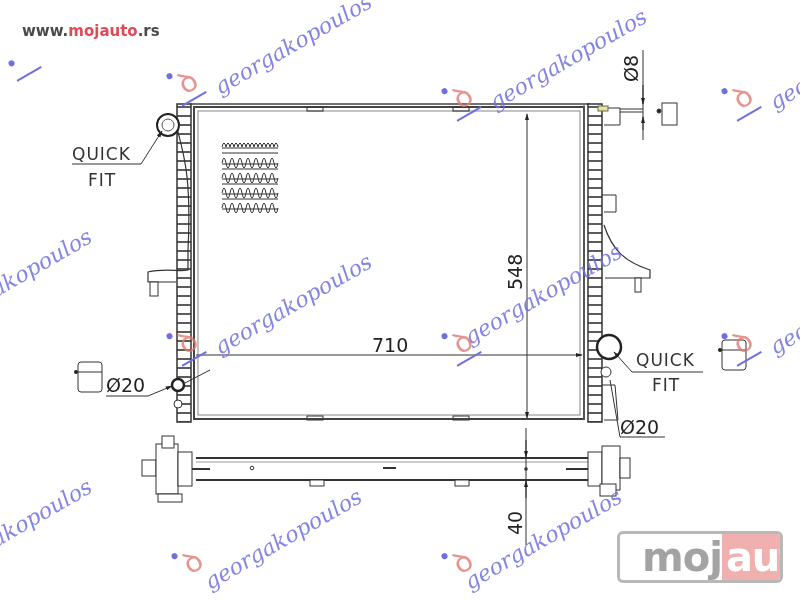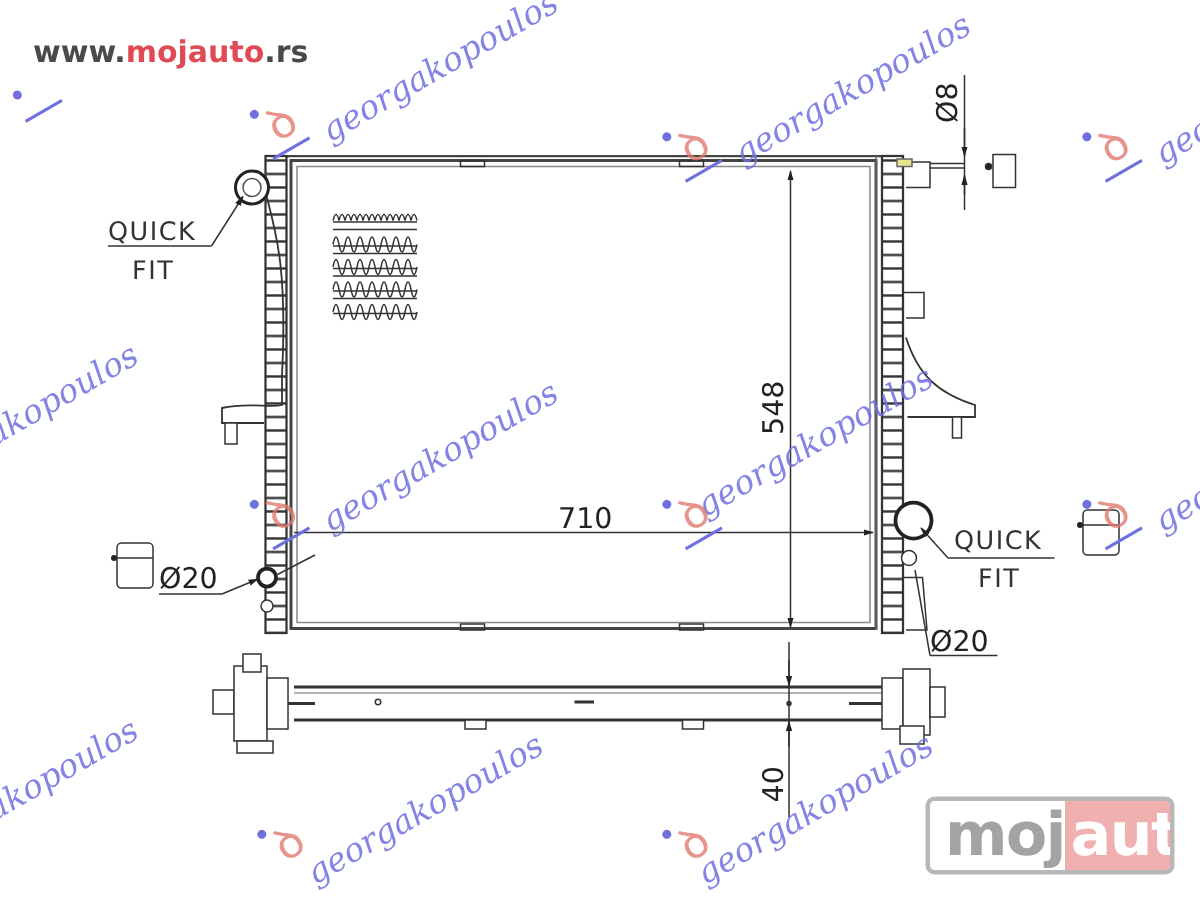--- a/index.html
+++ b/index.html
@@ -1,24 +1,24 @@
 <!DOCTYPE html>
 <html><head>
 <meta charset="utf-8">
 <style>
   html,body{margin:0;padding:0;background:#ffffff;}
   body{width:800px;height:600px;position:relative;overflow:hidden;font-family:"DejaVu Sans",sans-serif;}
-  .site-url{position:absolute;left:22px;top:22px;font-family:"DejaVu Sans",sans-serif;font-weight:bold;font-size:20px;color:#4a4a4a;letter-spacing:0px;}
+  .site-url{position:absolute;left:22px;top:22px;font-family:"DejaVu Sans",sans-serif;font-weight:bold;font-size:15px;color:#4a4a4a;letter-spacing:0px;}
   .site-url .brand{color:#e04a55;}
   svg.drawing{position:absolute;left:0;top:0;}
   .dim{font-family:"DejaVu Sans",sans-serif;font-size:19px;fill:#222;}
   .lbl{font-family:"DejaVu Sans",sans-serif;font-size:17px;fill:#333;letter-spacing:1px;}
   .wm{font-family:"DejaVu Serif",serif;font-style:italic;font-size:22px;fill:#6f6fe0;opacity:0.85;}
   .logo-box{position:absolute;left:617px;top:531px;width:160px;height:46px;border:3px solid #b8b8b8;border-radius:6px;background:#fff;overflow:hidden;display:flex;align-items:stretch;}
-  .logo-box .a{font-family:"DejaVu Sans",sans-serif;font-weight:bold;font-size:40px;color:#a3a3a3;line-height:46px;padding-left:10px;letter-spacing:-1px;text-align:center;}
+  .logo-box .a{font-family:"DejaVu Sans",sans-serif;font-weight:bold;font-size:40px;color:#a3a3a3;line-height:46px;padding-left:22px;letter-spacing:-1px;text-align:center;}
   .logo-box .b{font-family:"DejaVu Sans",sans-serif;font-weight:bold;font-size:40px;color:#ffffff;background:#f0b0b0;line-height:46px;padding:0 6px 0 4px;flex:1;letter-spacing:-1px;}
 </style>
 </head>
 <body>
 
 <div class="site-url"><span>www.</span><span class="brand">mojauto</span><span>.rs</span></div>
 
 <svg class="drawing" width="800" height="600" viewBox="0 0 800 600">
   <defs>
     <marker id="arr" viewBox="0 0 10 10" refX="9" refY="5" markerWidth="7" markerHeight="7" orient="auto-start-reverse">

